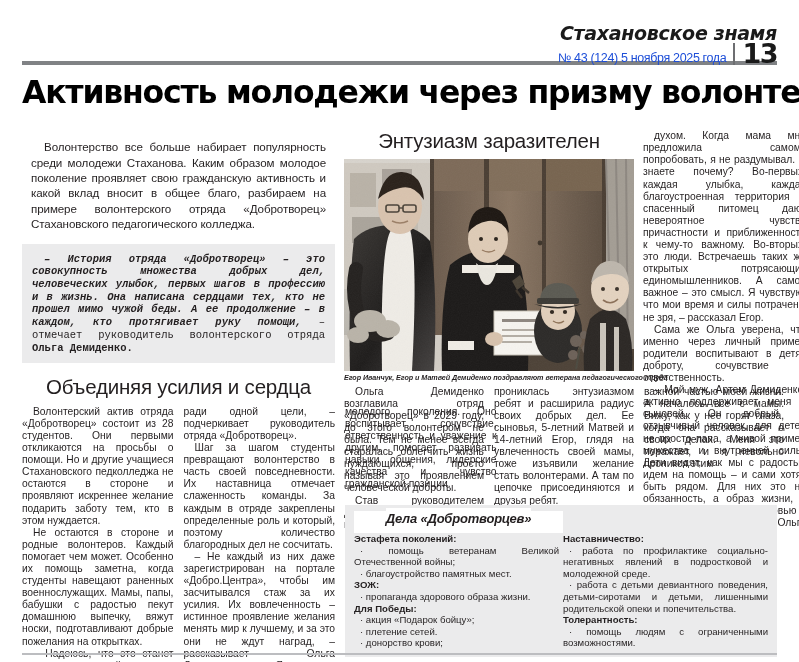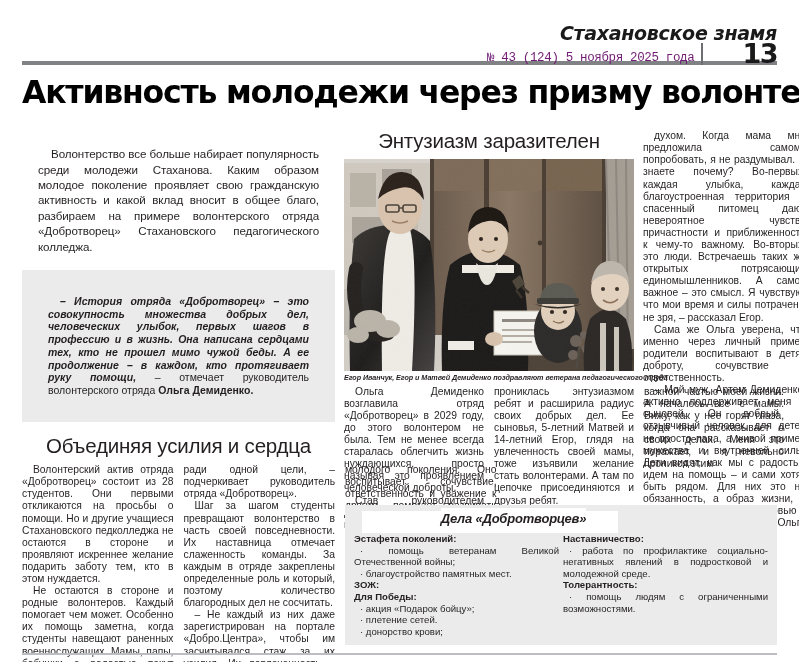--- a/index.html
+++ b/index.html
@@ -43,41 +43,40 @@
     line-height: 1;
     color: #1a1a1a;
     white-space: nowrap;
   }
   .masthead-right {
     display: flex;
     align-items: flex-end;
     gap: 7px;
   }
   .masthead-issue {
-    font-family: Liberation Mono, monospace;
+    font-family: Liberation Sans, sans-serif;
     font-size: 12.5px;
     line-height: 1;
-    color: #701a75;
+    color: #1d4ed8;
     letter-spacing: -0.35px;
     white-space: nowrap;
     padding-bottom: 1px;
   }
   .masthead-divider {
     width: 2px;
     height: 22px;
     background: #6d6e71;
   }
   .masthead-pagenum {
     font-family: "DejaVu Sans", sans-serif;
     font-weight: bold;
     font-size: 27px;
     line-height: 0.82;
     letter-spacing: -1.5px;
     color: #1a1a1a;
-    margin-left: 32px;
   }
   .rule-top {
     height: 4px;
     background: #808285;
     margin-top: 3px;
   }
 
   
   .headline {
     font-family: "DejaVu Sans", sans-serif;
@@ -115,37 +114,37 @@
     hyphens: none;
   }
   p.body + p.body { margin-top: 0; }
 
   .lead {
     font-family: "Liberation Sans", sans-serif;
     font-size: 11.6px;
     line-height: 15.4px;
     text-align: justify;
     color: #231f20;
-    margin: 16px;
+    margin: 9px;
     text-indent: 13px;
     letter-spacing: -0.1px;
   }
 
   
   .quotebox {
     background: #ebebec;
     margin-top: 12px;
     padding: 9px 10px 9px 10px;
   }
   .quote-text {
-    font-family: Liberation Sans, sans-serif;
+    font-family: Liberation Mono, monospace;
     font-size: 10.5px;
     line-height: 12.7px;
     text-align: justify;
-    margin: 16px;
+    margin: 0;
     color: #231f20;
     text-indent: 12px;
   }
   .quote-text i, .quote-text em {
     font-style: italic;
     font-weight: bold;
   }
   .quote-attrib { font-style: normal; font-weight: normal; }
   .quote-name { font-style: normal; font-weight: bold; }
 
@@ -234,28 +233,27 @@
     font-size: 9.6px;
     line-height: 11.6px;
     color: #231f20;
     margin: 0;
     text-align: justify;
     text-indent: 6px;
   }
   .ib-title-row { position: relative; height: 22px; }
   .ib-title-band {
     position: absolute;
-    left: 8px; top: 0;
+    left: 0; top: 0;
     width: 209px;
     background: #ffffff;
     height: 22px;
     display: flex;
     align-items: center;
     justify-content: center;
-    padding-left: 47px;
   }
 
   .rule-bottom {
     position: absolute;
     left: 22px;
     right: 22px;
     bottom: 7px;
     height: 2px;
     background: #bcbdc0;
   }
@@ -459,29 +457,31 @@
         <div class="infobox-title">Дела «Добротворцев»</div>
       </div>
     </div>
     <div class="infobox-inner">
 
       <div class="infobox-col">
         <p class="ib-head">Эстафета поколений:</p>
         <p class="ib-item">· помощь ветеранам Великой Отечественной войны;</p>
         <p class="ib-item">· благоустройство памятных мест.</p>
         <p class="ib-head">ЗОЖ:</p>
+        <p class="ib-item">· пропаганда здорового образа жизни.</p>
         <p class="ib-head">Для Победы:</p>
         <p class="ib-item">· акция «Подарок бойцу»;</p>
         <p class="ib-item">· плетение сетей.</p>
         <p class="ib-item">· донорство крови;</p>
       </div>
 
       <div class="infobox-col">
         <p class="ib-head">Наставничество:</p>
         <p class="ib-item">· работа по профилактике социально-негативных явлений в подростковой и молодежной среде.</p>
+        <p class="ib-item">· работа с детьми девиантного поведения, детьми-сиротами и детьми, лишенными родительской опеки и попечительства.</p>
         <p class="ib-head">Толерантность:</p>
         <p class="ib-item">· помощь людям с ограниченными возможностями.</p>
       </div>
 
     </div>
   </div>
 
   <div class="rule-bottom"></div>
 </div>
 

